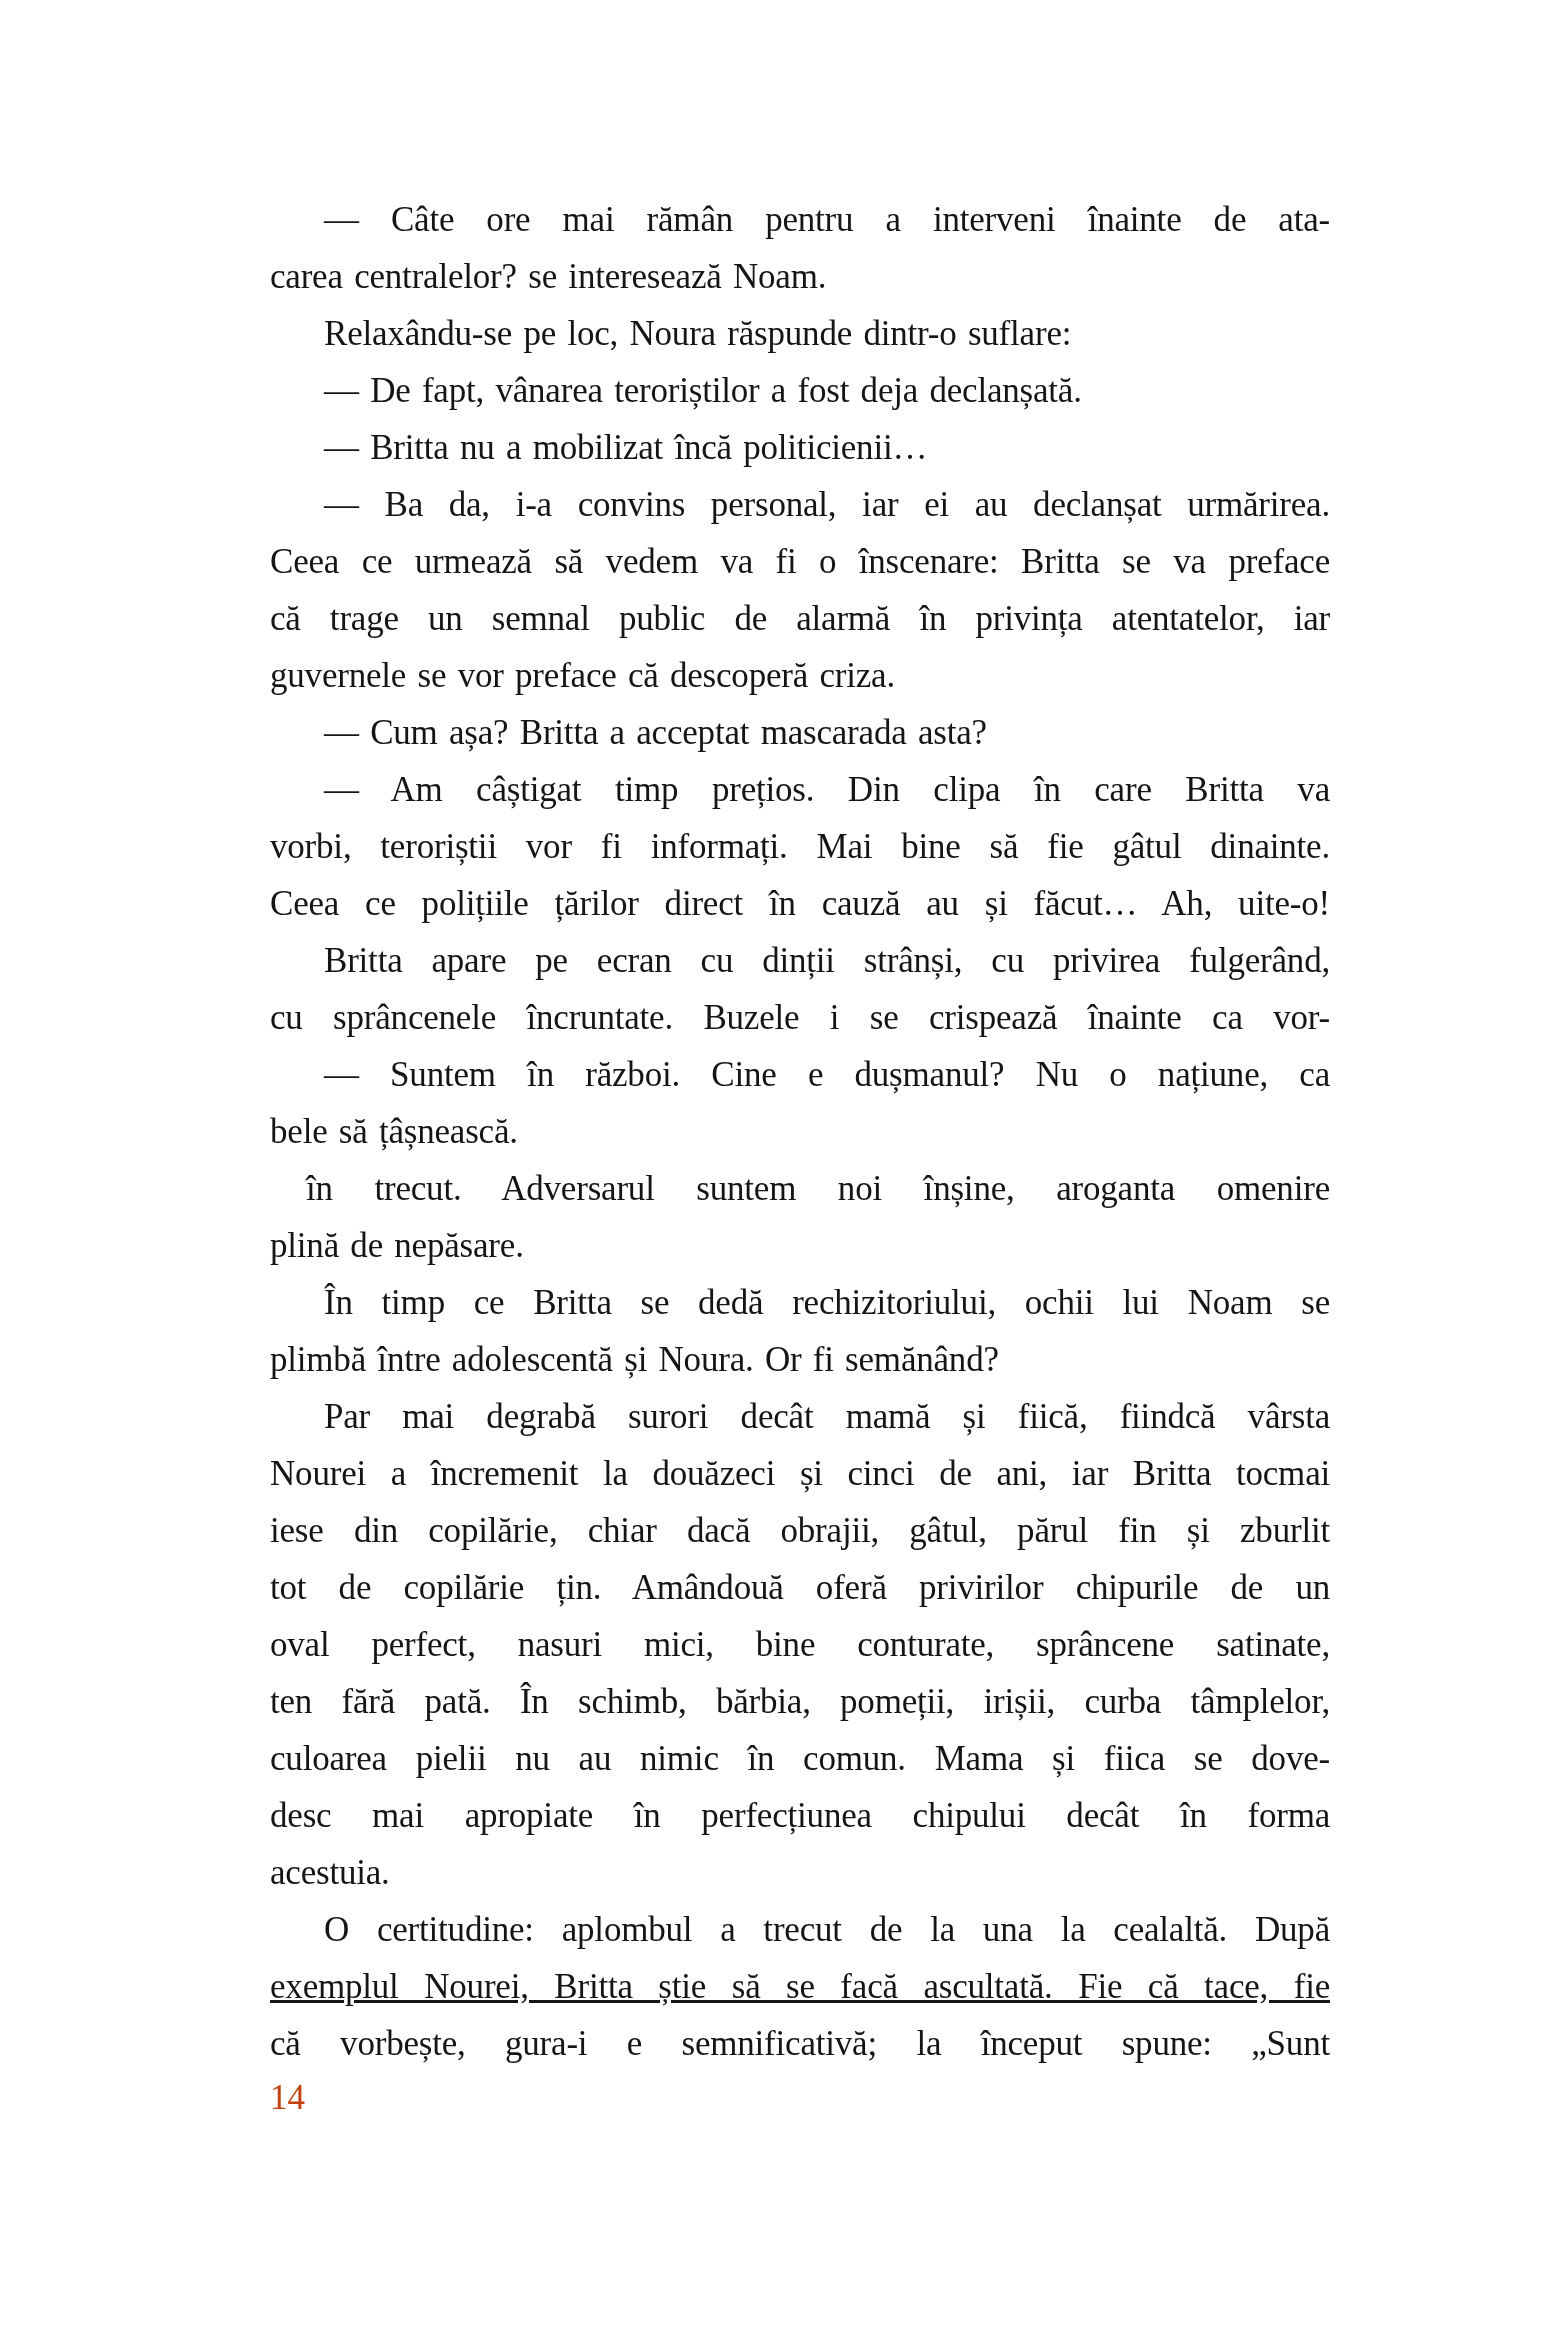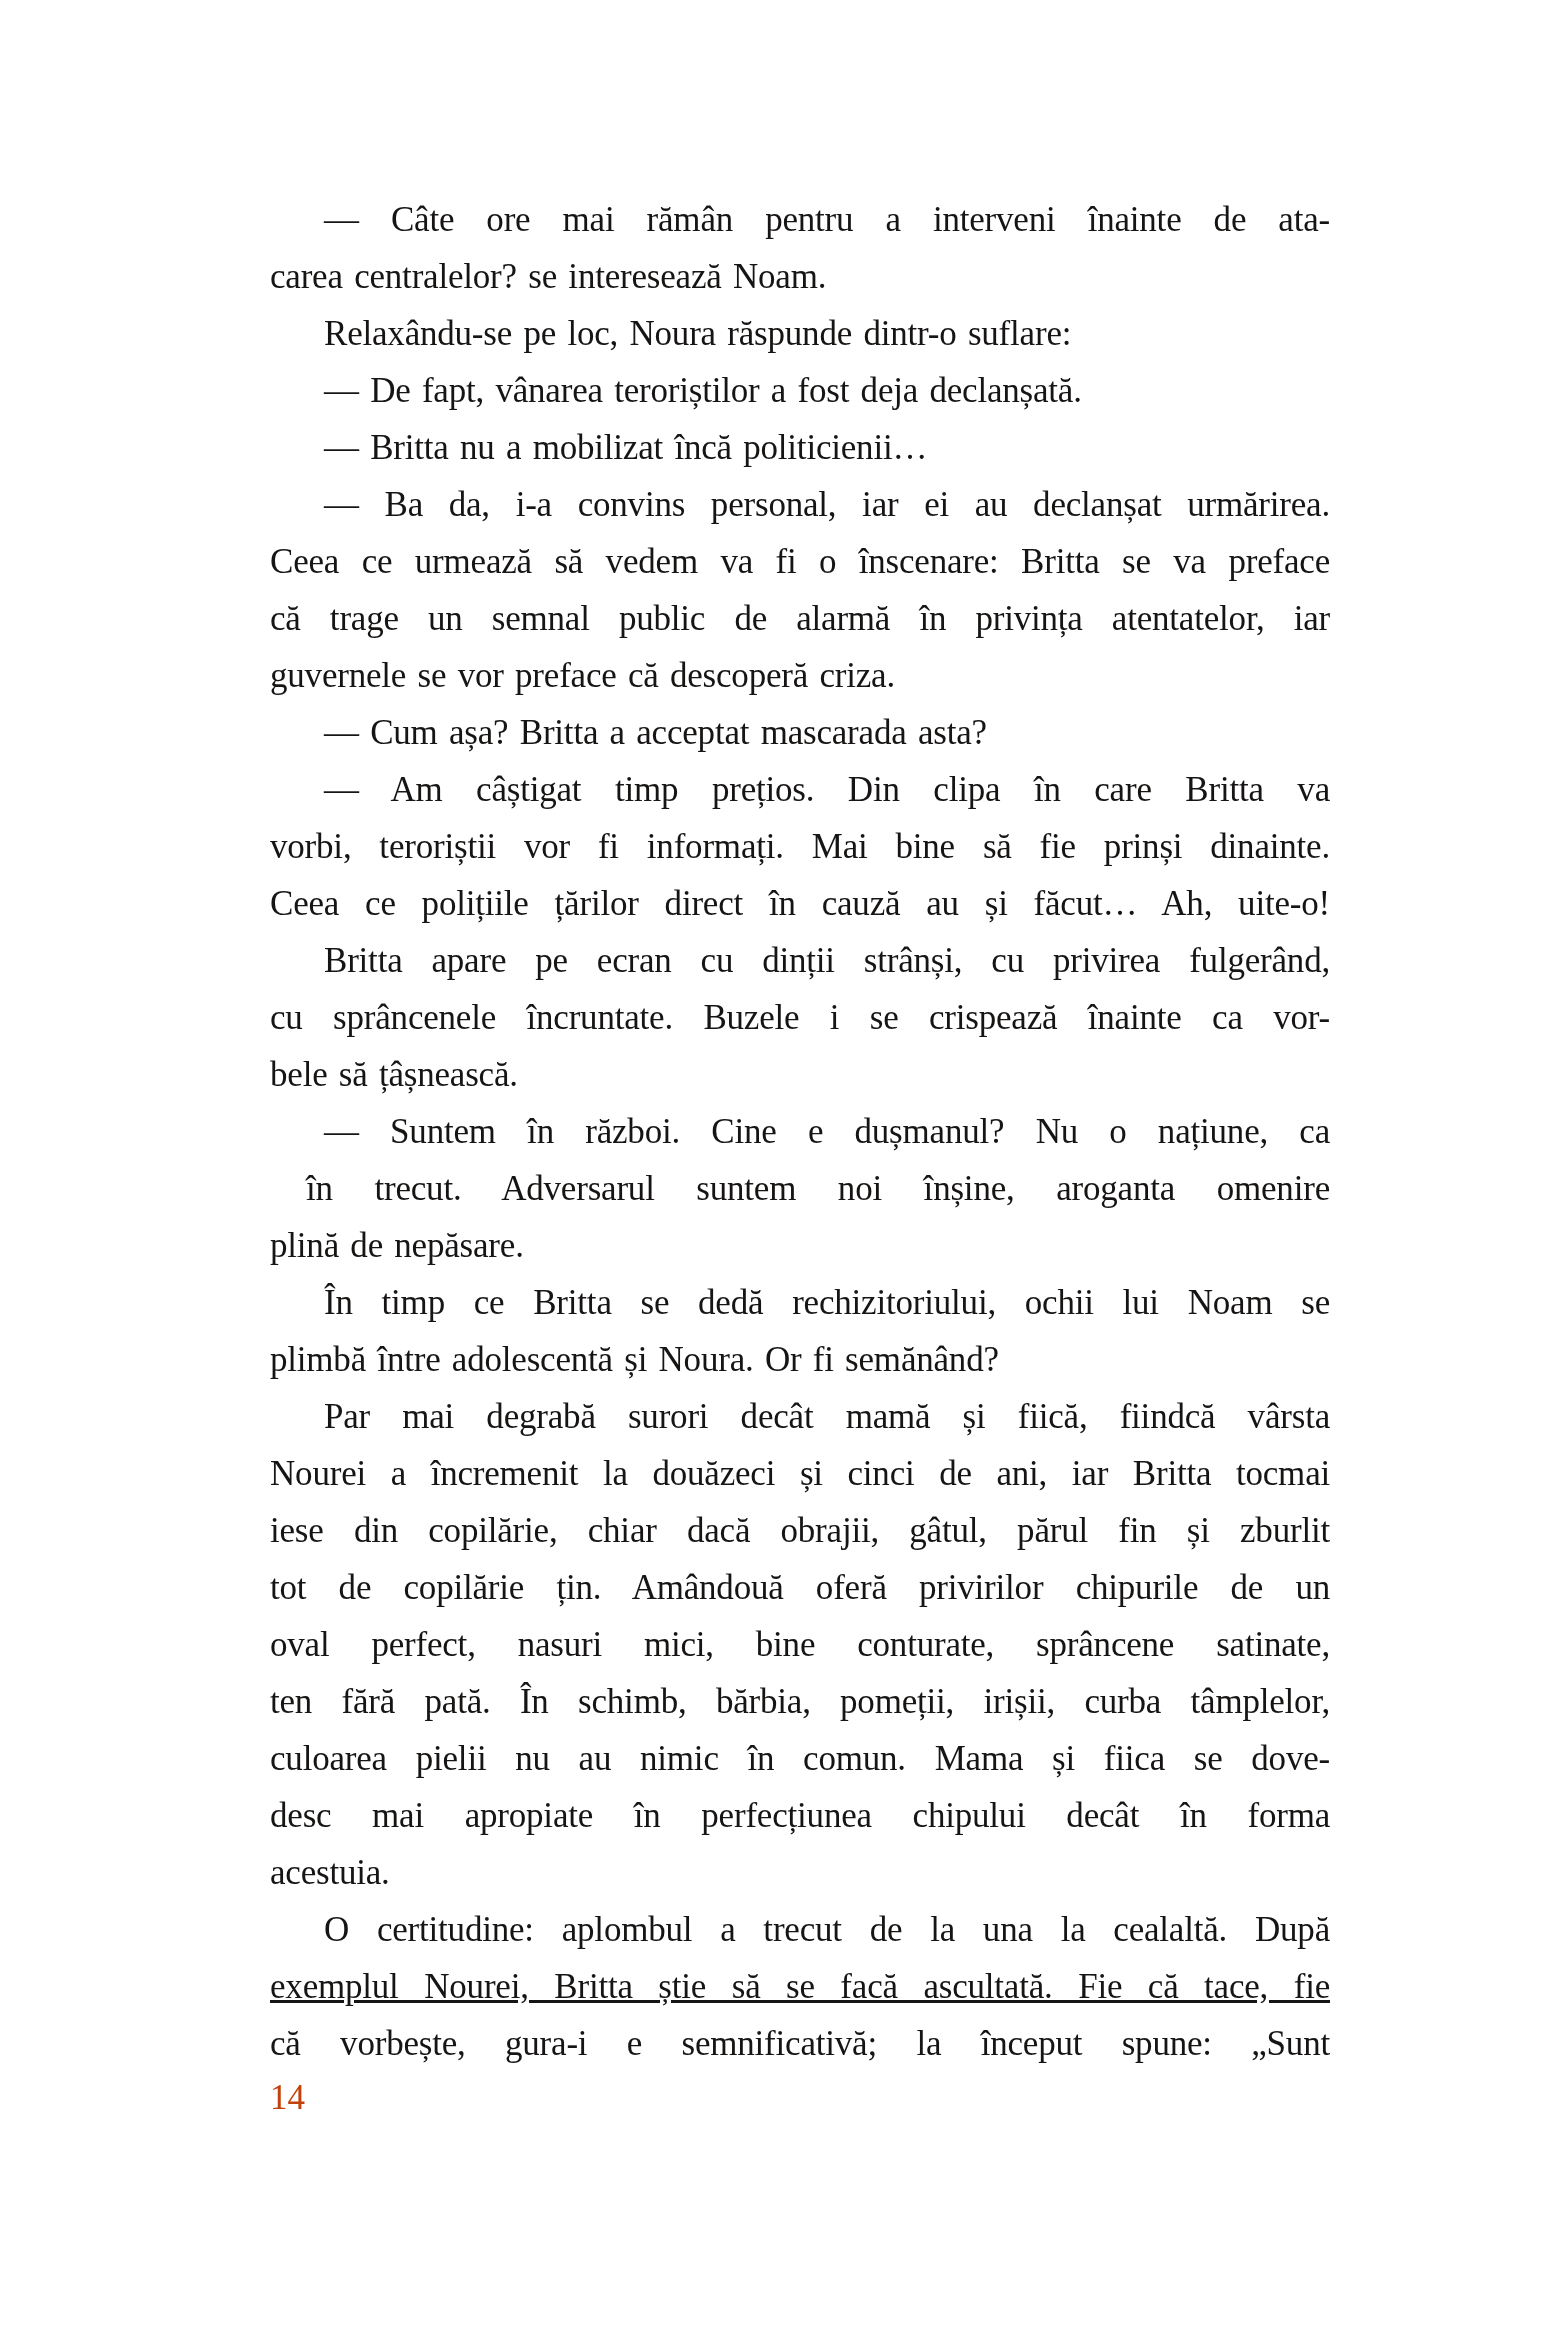--- a/index.html
+++ b/index.html
@@ -56,26 +56,26 @@
       <div class="line" style="letter-spacing: -0.2px;">carea centralelor? se interesează Noam.</div>
       <div class="line indent" style="letter-spacing: -0.2px;">Relaxându-se pe loc, Noura răspunde dintr-o suflare:</div>
       <div class="line indent" style="letter-spacing: -0.2px;">— De fapt, vânarea teroriștilor a fost deja declanșată.</div>
       <div class="line indent" style="letter-spacing: -0.2px;">— Britta nu a mobilizat încă politicienii…</div>
       <div class="line indent just" style="letter-spacing: -0.2px;">— Ba da, i-a convins personal, iar ei au declanșat urmărirea.</div>
       <div class="line just" style="letter-spacing: -0.2px;">Ceea ce urmează să vedem va fi o înscenare: Britta se va preface</div>
       <div class="line just" style="letter-spacing: -0.2px;">că trage un semnal public de alarmă în privința atentatelor, iar</div>
       <div class="line" style="letter-spacing: -0.2px;">guvernele se vor preface că descoperă criza.</div>
       <div class="line indent" style="letter-spacing: -0.2px;">— Cum așa? Britta a acceptat mascarada asta?</div>
       <div class="line indent just" style="letter-spacing: -0.2px;">— Am câștigat timp prețios. Din clipa în care Britta va</div>
-      <div class="line just" style="letter-spacing: -0.2px;">vorbi, teroriștii vor fi informați. Mai bine să fie prinși dinainte.</div>
+      <div class="line just" style="letter-spacing: -0.2px;">vorbi, teroriștii vor fi informați. Mai bine să fie gâtul dinainte.</div>
       <div class="line just" style="letter-spacing: -0.2px;">Ceea ce polițiile țărilor direct în cauză au și făcut… Ah, uite-o!</div>
       <div class="line indent just" style="letter-spacing: -0.2px;">Britta apare pe ecran cu dinții strânși, cu privirea fulgerând,</div>
       <div class="line just" style="letter-spacing: -0.2px;">cu sprâncenele încruntate. Buzele i se crispează înainte ca vor-</div>
+      <div class="line indent just" style="letter-spacing: -0.2px;">— Suntem în război. Cine e dușmanul? Nu o națiune, ca</div>
       <div class="line" style="letter-spacing: -0.2px;">bele să țâșnească.</div>
-      <div class="line indent just" style="letter-spacing: -0.2px;">— Suntem în război. Cine e dușmanul? Nu o națiune, ca</div>
       <div class="line just" style="letter-spacing: -0.2px; margin-left: 36px;">în trecut. Adversarul suntem noi înșine, aroganta omenire</div>
       <div class="line" style="letter-spacing: -0.2px;">plină de nepăsare.</div>
       <div class="line indent just" style="letter-spacing: -0.2px;">În timp ce Britta se dedă rechizitoriului, ochii lui Noam se</div>
       <div class="line" style="letter-spacing: -0.2px;">plimbă între adolescentă și Noura. Or fi semănând?</div>
       <div class="line indent just" style="letter-spacing: -0.2px;">Par mai degrabă surori decât mamă și fiică, fiindcă vârsta</div>
       <div class="line just" style="letter-spacing: -0.2px;">Nourei a încremenit la douăzeci și cinci de ani, iar Britta tocmai</div>
       <div class="line just" style="letter-spacing: -0.2px;">iese din copilărie, chiar dacă obrajii, gâtul, părul fin și zburlit</div>
       <div class="line just" style="letter-spacing: -0.2px;">tot de copilărie țin. Amândouă oferă privirilor chipurile de un</div>
       <div class="line just" style="letter-spacing: -0.2px;">oval perfect, nasuri mici, bine conturate, sprâncene satinate,</div>
       <div class="line just" style="letter-spacing: -0.2px;">ten fără pată. În schimb, bărbia, pomeții, irișii, curba tâmplelor,</div>

